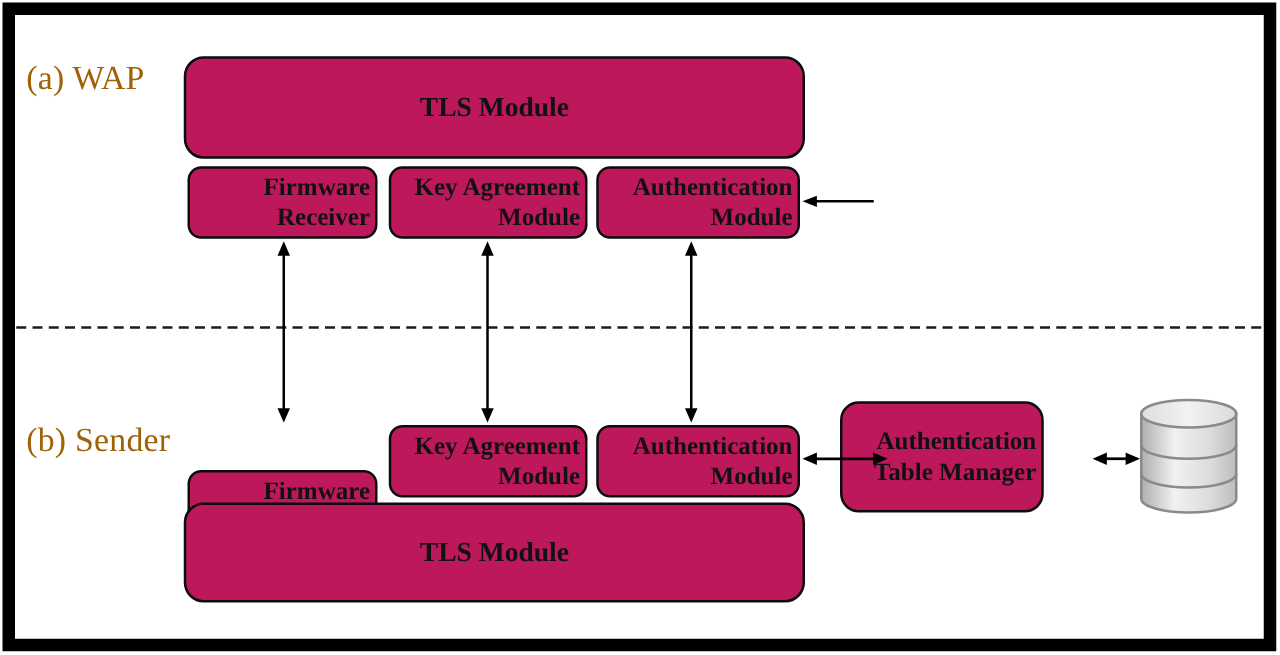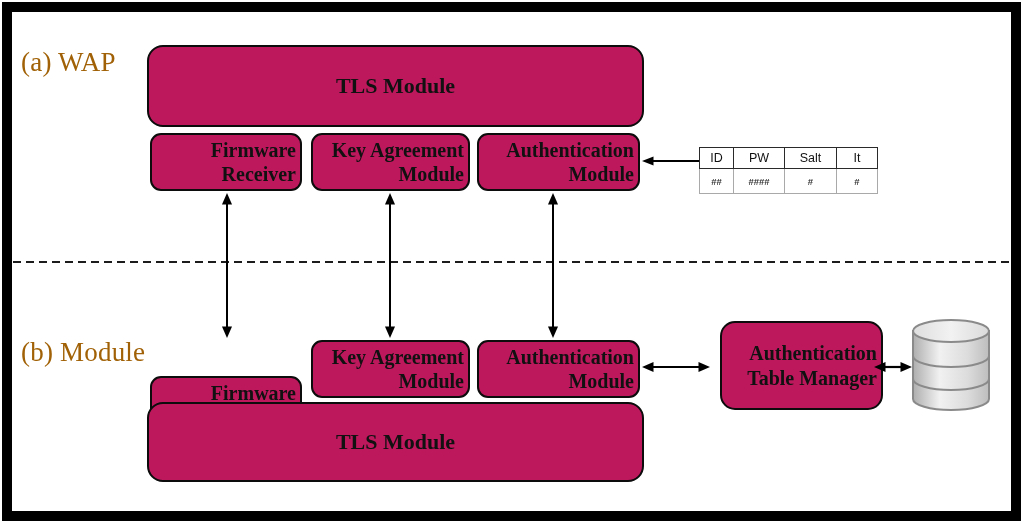--- a/index.html
+++ b/index.html
@@ -57,65 +57,49 @@
   .w-id { width: 34px; } .w-pw { width: 51px; } .w-salt { width: 52px; } .w-it { width: 41px; }
 </style>
 </head>
 <body>
 
 <div id="canvas">
 
   <div class="frame"></div>
 
   <div class="section-label" style="left:21px; top:47px;">(a) WAP</div>
-  <div class="section-label" style="left:21px; top:337px;">(b) Module</div>
+  <div class="section-label" style="left:21px; top:337px;">(b) Sender</div>
 
   <div class="box big" style="left:147px; top:45px; width:497px; height:82px;">
     <span>TLS Module</span>
   </div>
   <div class="box small" style="left:150px; top:133px; width:152px; height:58px;padding-left:23px;">
     <span>Firmware Receiver</span>
   </div>
   <div class="box small" style="left:311px; top:133px; width:159px; height:58px;">
     <span>Key Agreement Module</span>
   </div>
   <div class="box small" style="left:477px; top:133px; width:163px; height:58px;">
     <span>Authentication Module</span>
   </div>
 
-  <table class="authtable">
-    <tbody>
-        <tr>
-      <th class="w-id">ID</th>
-      <th class="w-pw">PW</th>
-      <th class="w-salt">Salt</th>
-      <th class="w-it">It</th>
-    </tr>
-    <tr>
-      <td>##</td>
-      <td>####</td>
-      <td>#</td>
-      <td>#</td>
-    </tr>
-  </tbody>
-    </table>
 
   <div class="box small" style="left:150px; top:340px; width:152px; height:58px;margin-top:36px;">
     <span>Firmware Sender</span>
   </div>
   <div class="box small" style="left:311px; top:340px; width:159px; height:58px;">
     <span>Key Agreement Module</span>
   </div>
   <div class="box small" style="left:477px; top:340px; width:163px; height:58px;">
     <span>Authentication Module</span>
   </div>
   <div class="box big" style="left:147px; top:402px; width:497px; height:80px;">
     <span>TLS Module</span>
   </div>
-  <div class="box small" style="left:720px; top:321px; width:163px; height:89px; border-radius:15px;">
+  <div class="box small" style="left:672px; top:321px; width:163px; height:89px; border-radius:15px;">
     <span>Authentication Table Manager</span>
   </div>
 
   <svg class="layer" width="1024" height="524" viewBox="0 0 1024 524">
     <defs>
       <linearGradient id="dbg" x1="0" y1="0" x2="1" y2="0">
         <stop offset="0" stop-color="#aeaeae"></stop>
         <stop offset="0.35" stop-color="#f1f1f1"></stop>
         <stop offset="0.72" stop-color="#dcdcdc"></stop>
         <stop offset="1" stop-color="#bdbdbd"></stop>

